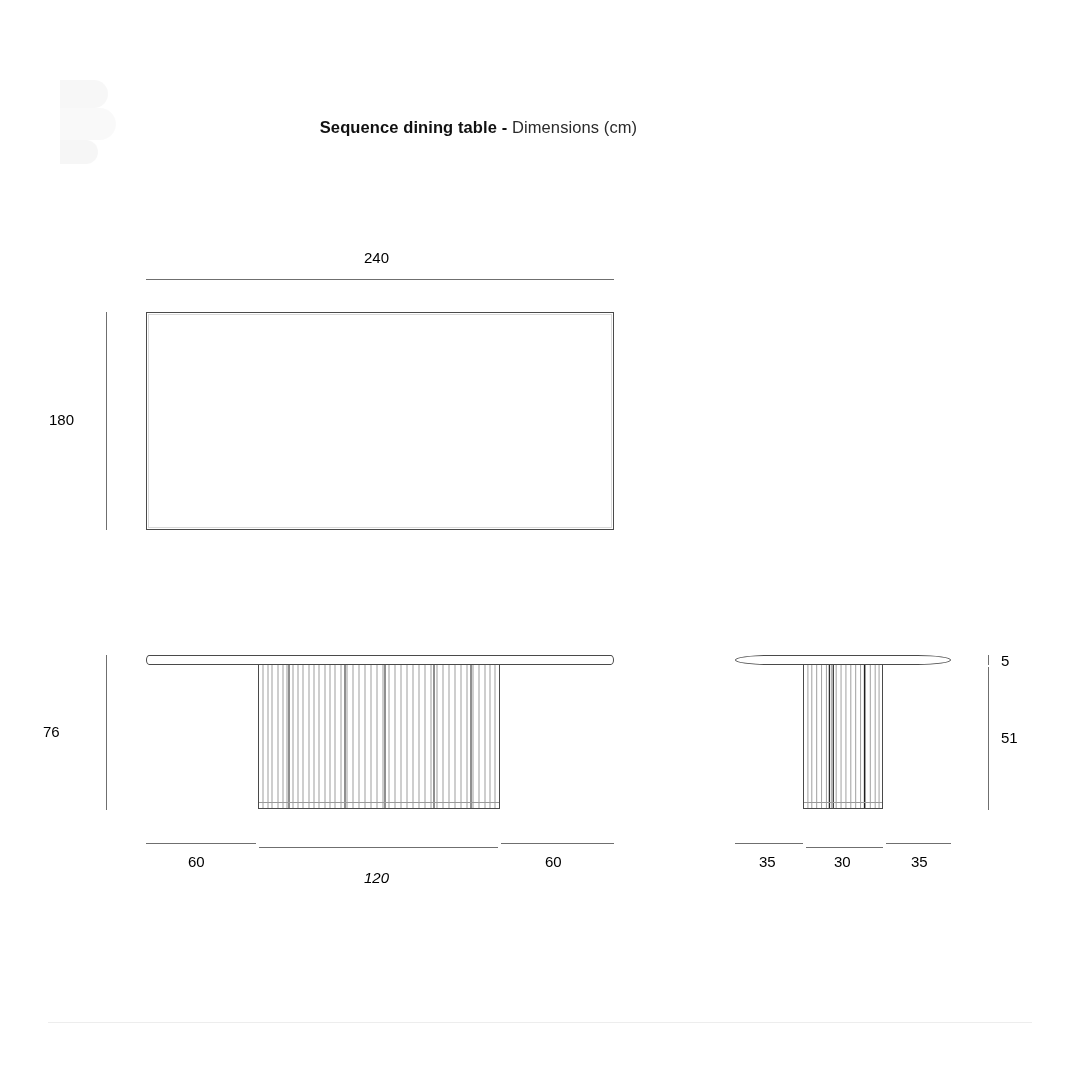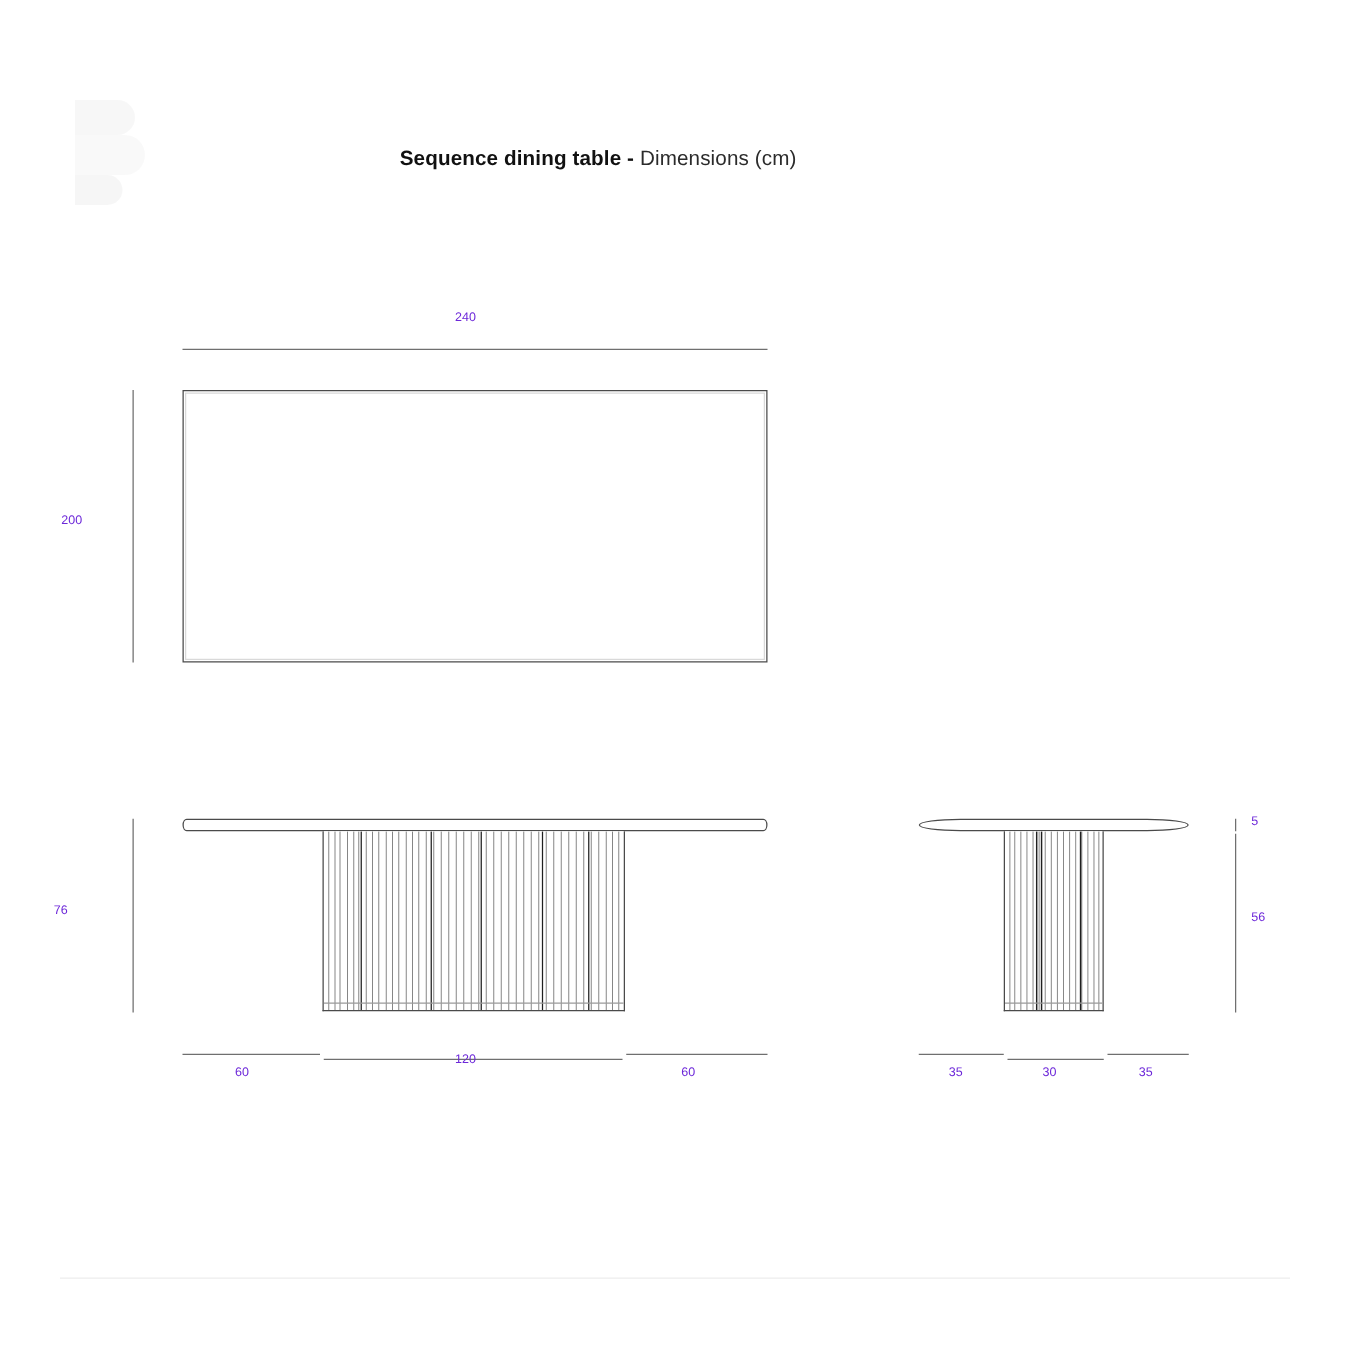--- a/index.html
+++ b/index.html
@@ -52,22 +52,22 @@
     width: 1px;
     background: #6f6f6f;
   }
   .hline {
     position: absolute;
     height: 1px;
     background: #6f6f6f;
   }
   .dimlabel {
     position: absolute;
-    font-size: 10px;
-    color: #6d28d9;
+    font-size: 15px;
+    color: #000000;
     white-space: nowrap;
   }
 
   
   .topview {
     position: absolute;
     left: 146px;
     top: 312px;
     width: 468px;
     height: 218px;
@@ -178,21 +178,21 @@
 
 <div class="title-row">
   <span class="title-strong">Sequence dining table -</span>
   <span class="title-light">Dimensions (cm)</span>
 </div>
 
 <div class="hline" style="left:146px; top:279px; width:468px;"></div>
 <div class="dimlabel" style="left:364px; top:249px;">240</div>
 
 <div class="vline" style="left:106px; top:312px; height:218px;"></div>
-<div class="dimlabel" style="left:49px; top:411px;">200</div>
+<div class="dimlabel" style="left:49px; top:411px;">180</div>
 
 <div class="topview">
   <div class="topview-inner"></div>
 </div>
 
 <div class="vline" style="left:106px; top:655px; height:155px;"></div>
 <div class="dimlabel" style="left:43px; top:723px;">76</div>
 
 <div class="front-top"></div>
 
@@ -251,21 +251,21 @@
     </g>
   </svg>
   <div class="foot"></div>
 </div>
 
 <div class="hline" style="left:146px; top:843px; width:110px;"></div>
 <div class="hline" style="left:259px; top:847px; width:239px;"></div>
 <div class="hline" style="left:501px; top:843px; width:113px;"></div>
 
 <div class="dimlabel" style="left:188px; top:853px;">60</div>
-<div class="dimlabel" style="left:364px; top:842px;">120</div>
+<div class="dimlabel" style="left:364px; top:869px;font-style:italic;">120</div>
 <div class="dimlabel" style="left:545px; top:853px;">60</div>
 
 <div class="side-top"></div>
 
 <div class="side-base">
   <svg class="slats" viewBox="0 0 80 144" preserveAspectRatio="none" aria-hidden="true">
     <g stroke="#5d5d5d" stroke-width="0.6">
       <line x1="4" y1="0" x2="4" y2="144"></line>
       <line x1="8" y1="0" x2="8" y2="144"></line>
       <line x1="13" y1="0" x2="13" y2="144"></line>
@@ -288,21 +288,21 @@
       <line x1="30" y1="0" x2="30" y2="144"></line>
       <line x1="62" y1="0" x2="62" y2="144"></line>
     </g>
   </svg>
   <div class="foot"></div>
 </div>
 
 <div class="vline" style="left:988px; top:655px; height:10px;"></div>
 <div class="vline" style="left:988px; top:667px; height:143px;"></div>
 <div class="dimlabel" style="left:1001px; top:652px;">5</div>
-<div class="dimlabel" style="left:1001px; top:729px;">56</div>
+<div class="dimlabel" style="left:1001px; top:729px;">51</div>
 
 <div class="hline" style="left:735px; top:843px; width:68px;"></div>
 <div class="hline" style="left:806px; top:847px; width:77px;"></div>
 <div class="hline" style="left:886px; top:843px; width:65px;"></div>
 
 <div class="dimlabel" style="left:759px; top:853px;">35</div>
 <div class="dimlabel" style="left:834px; top:853px;">30</div>
 <div class="dimlabel" style="left:911px; top:853px;">35</div>
 
 <div class="page-rule"></div>

